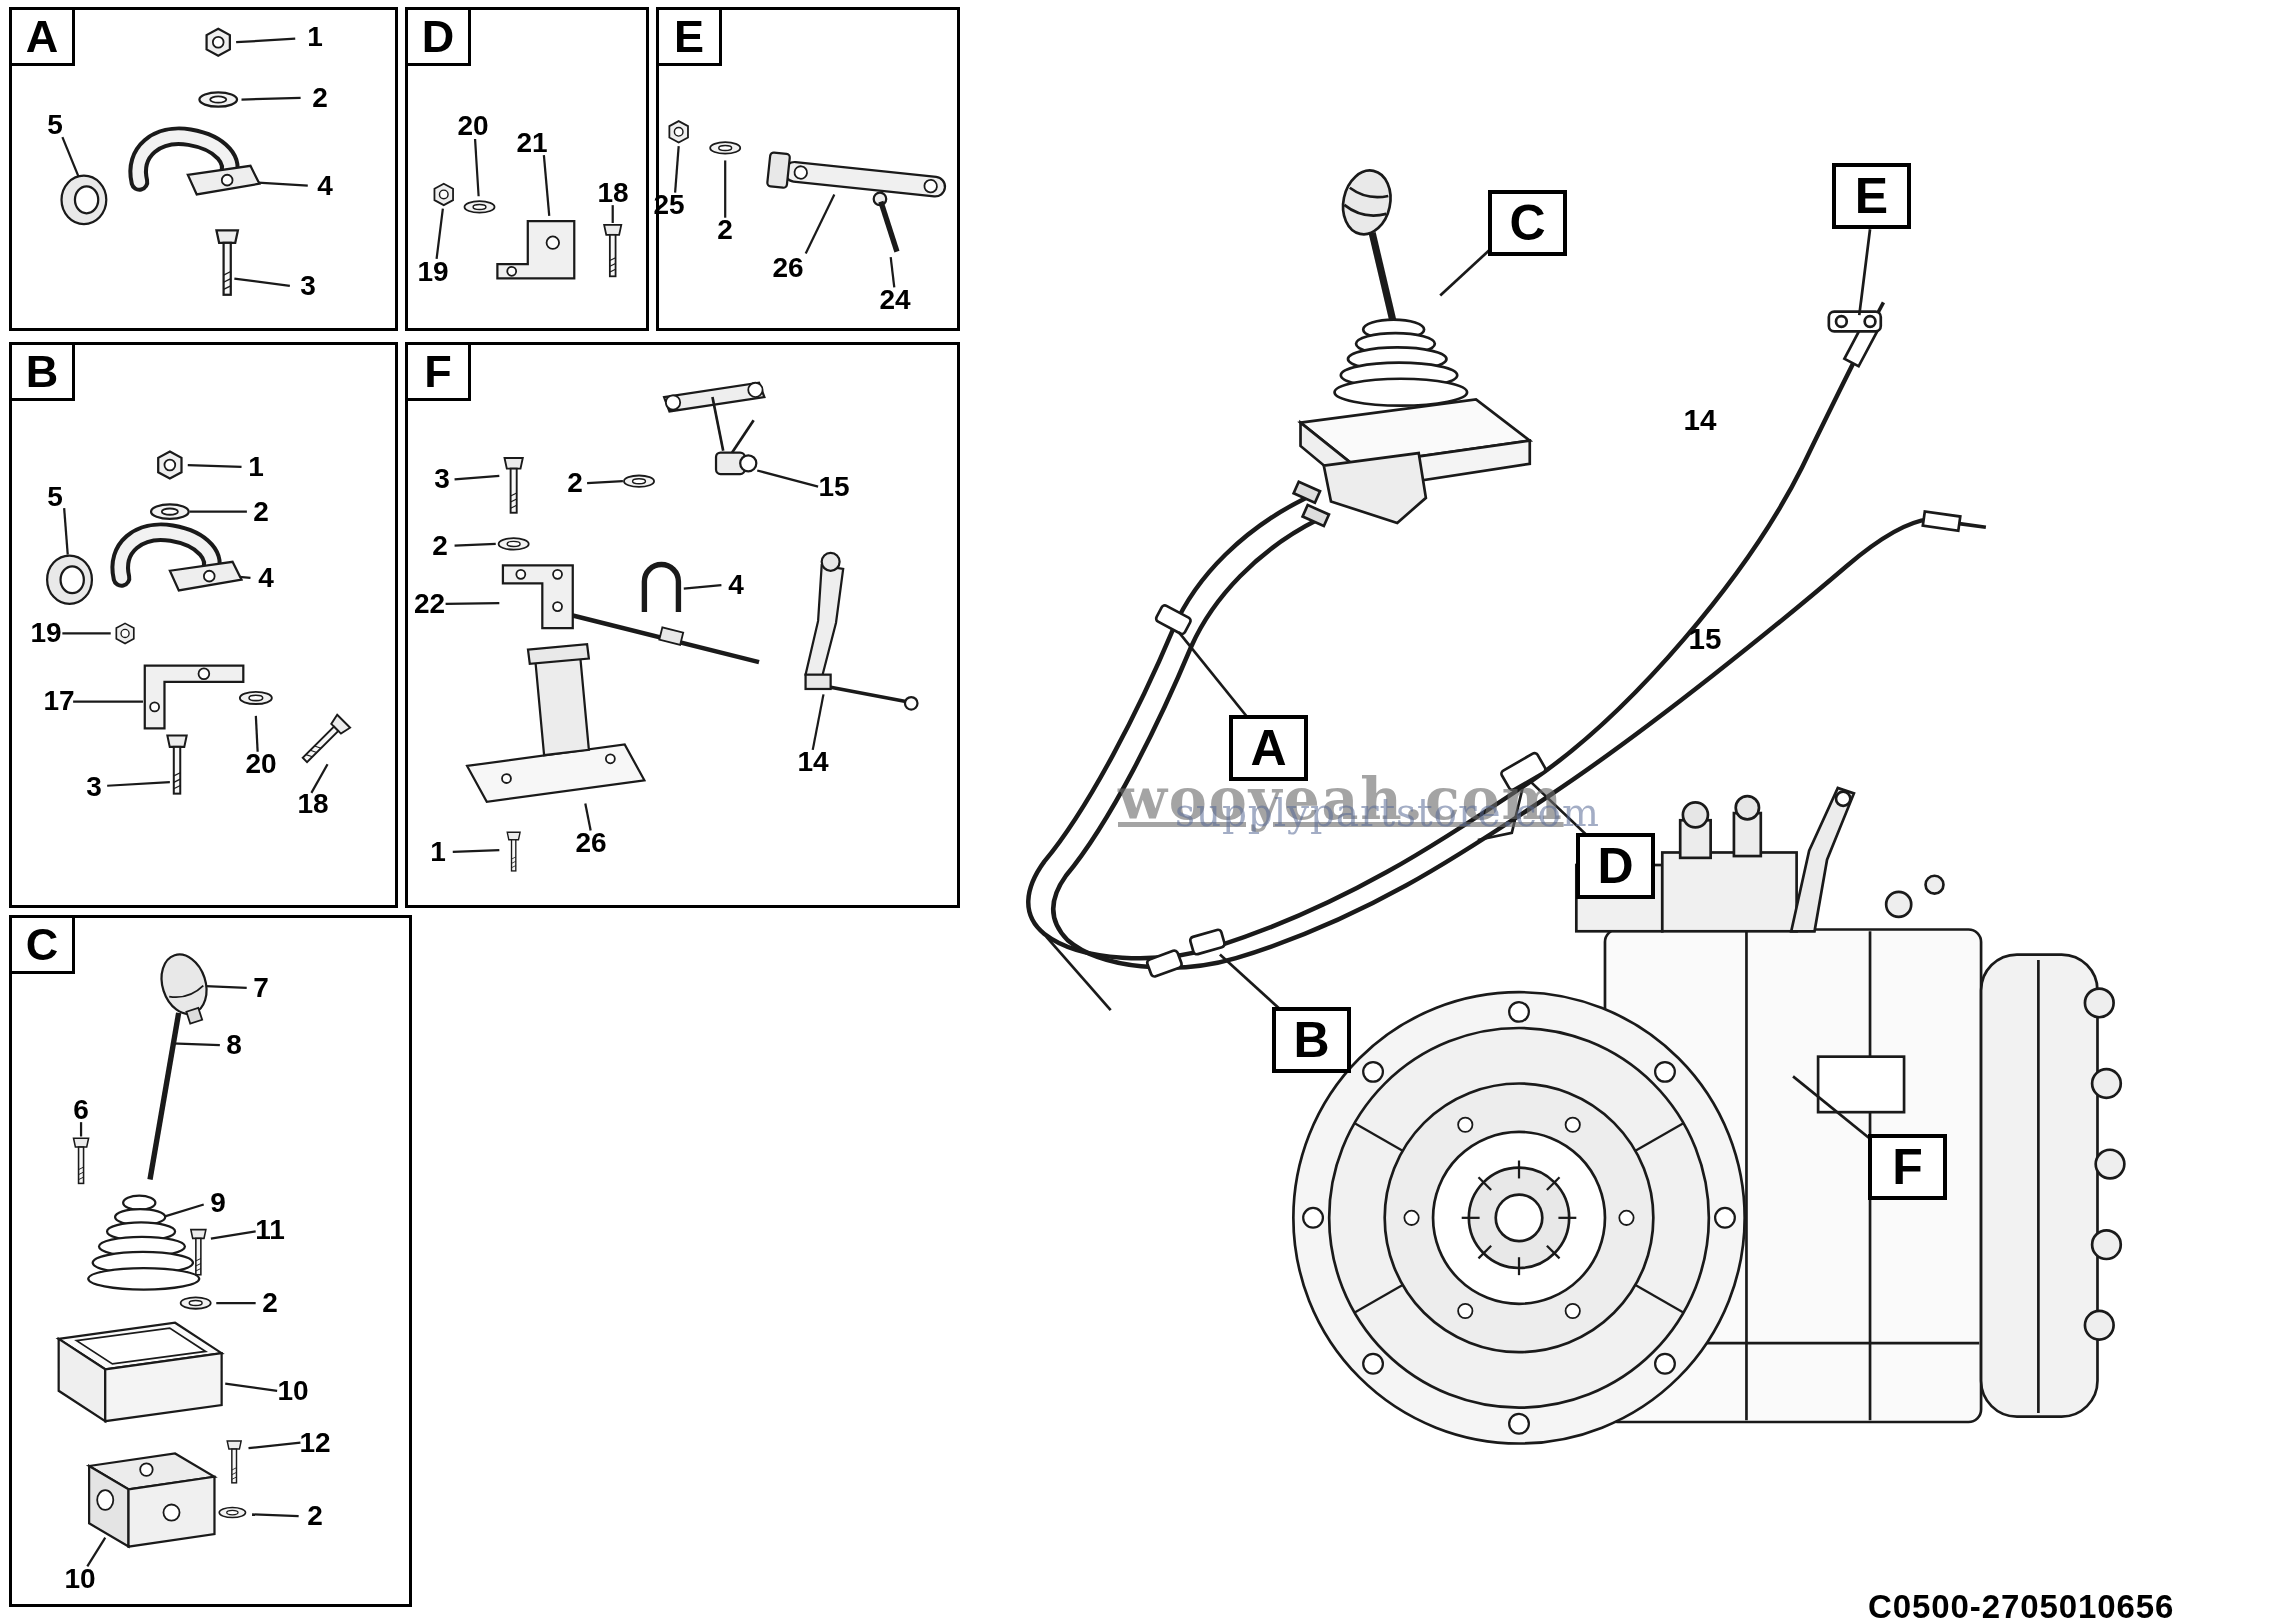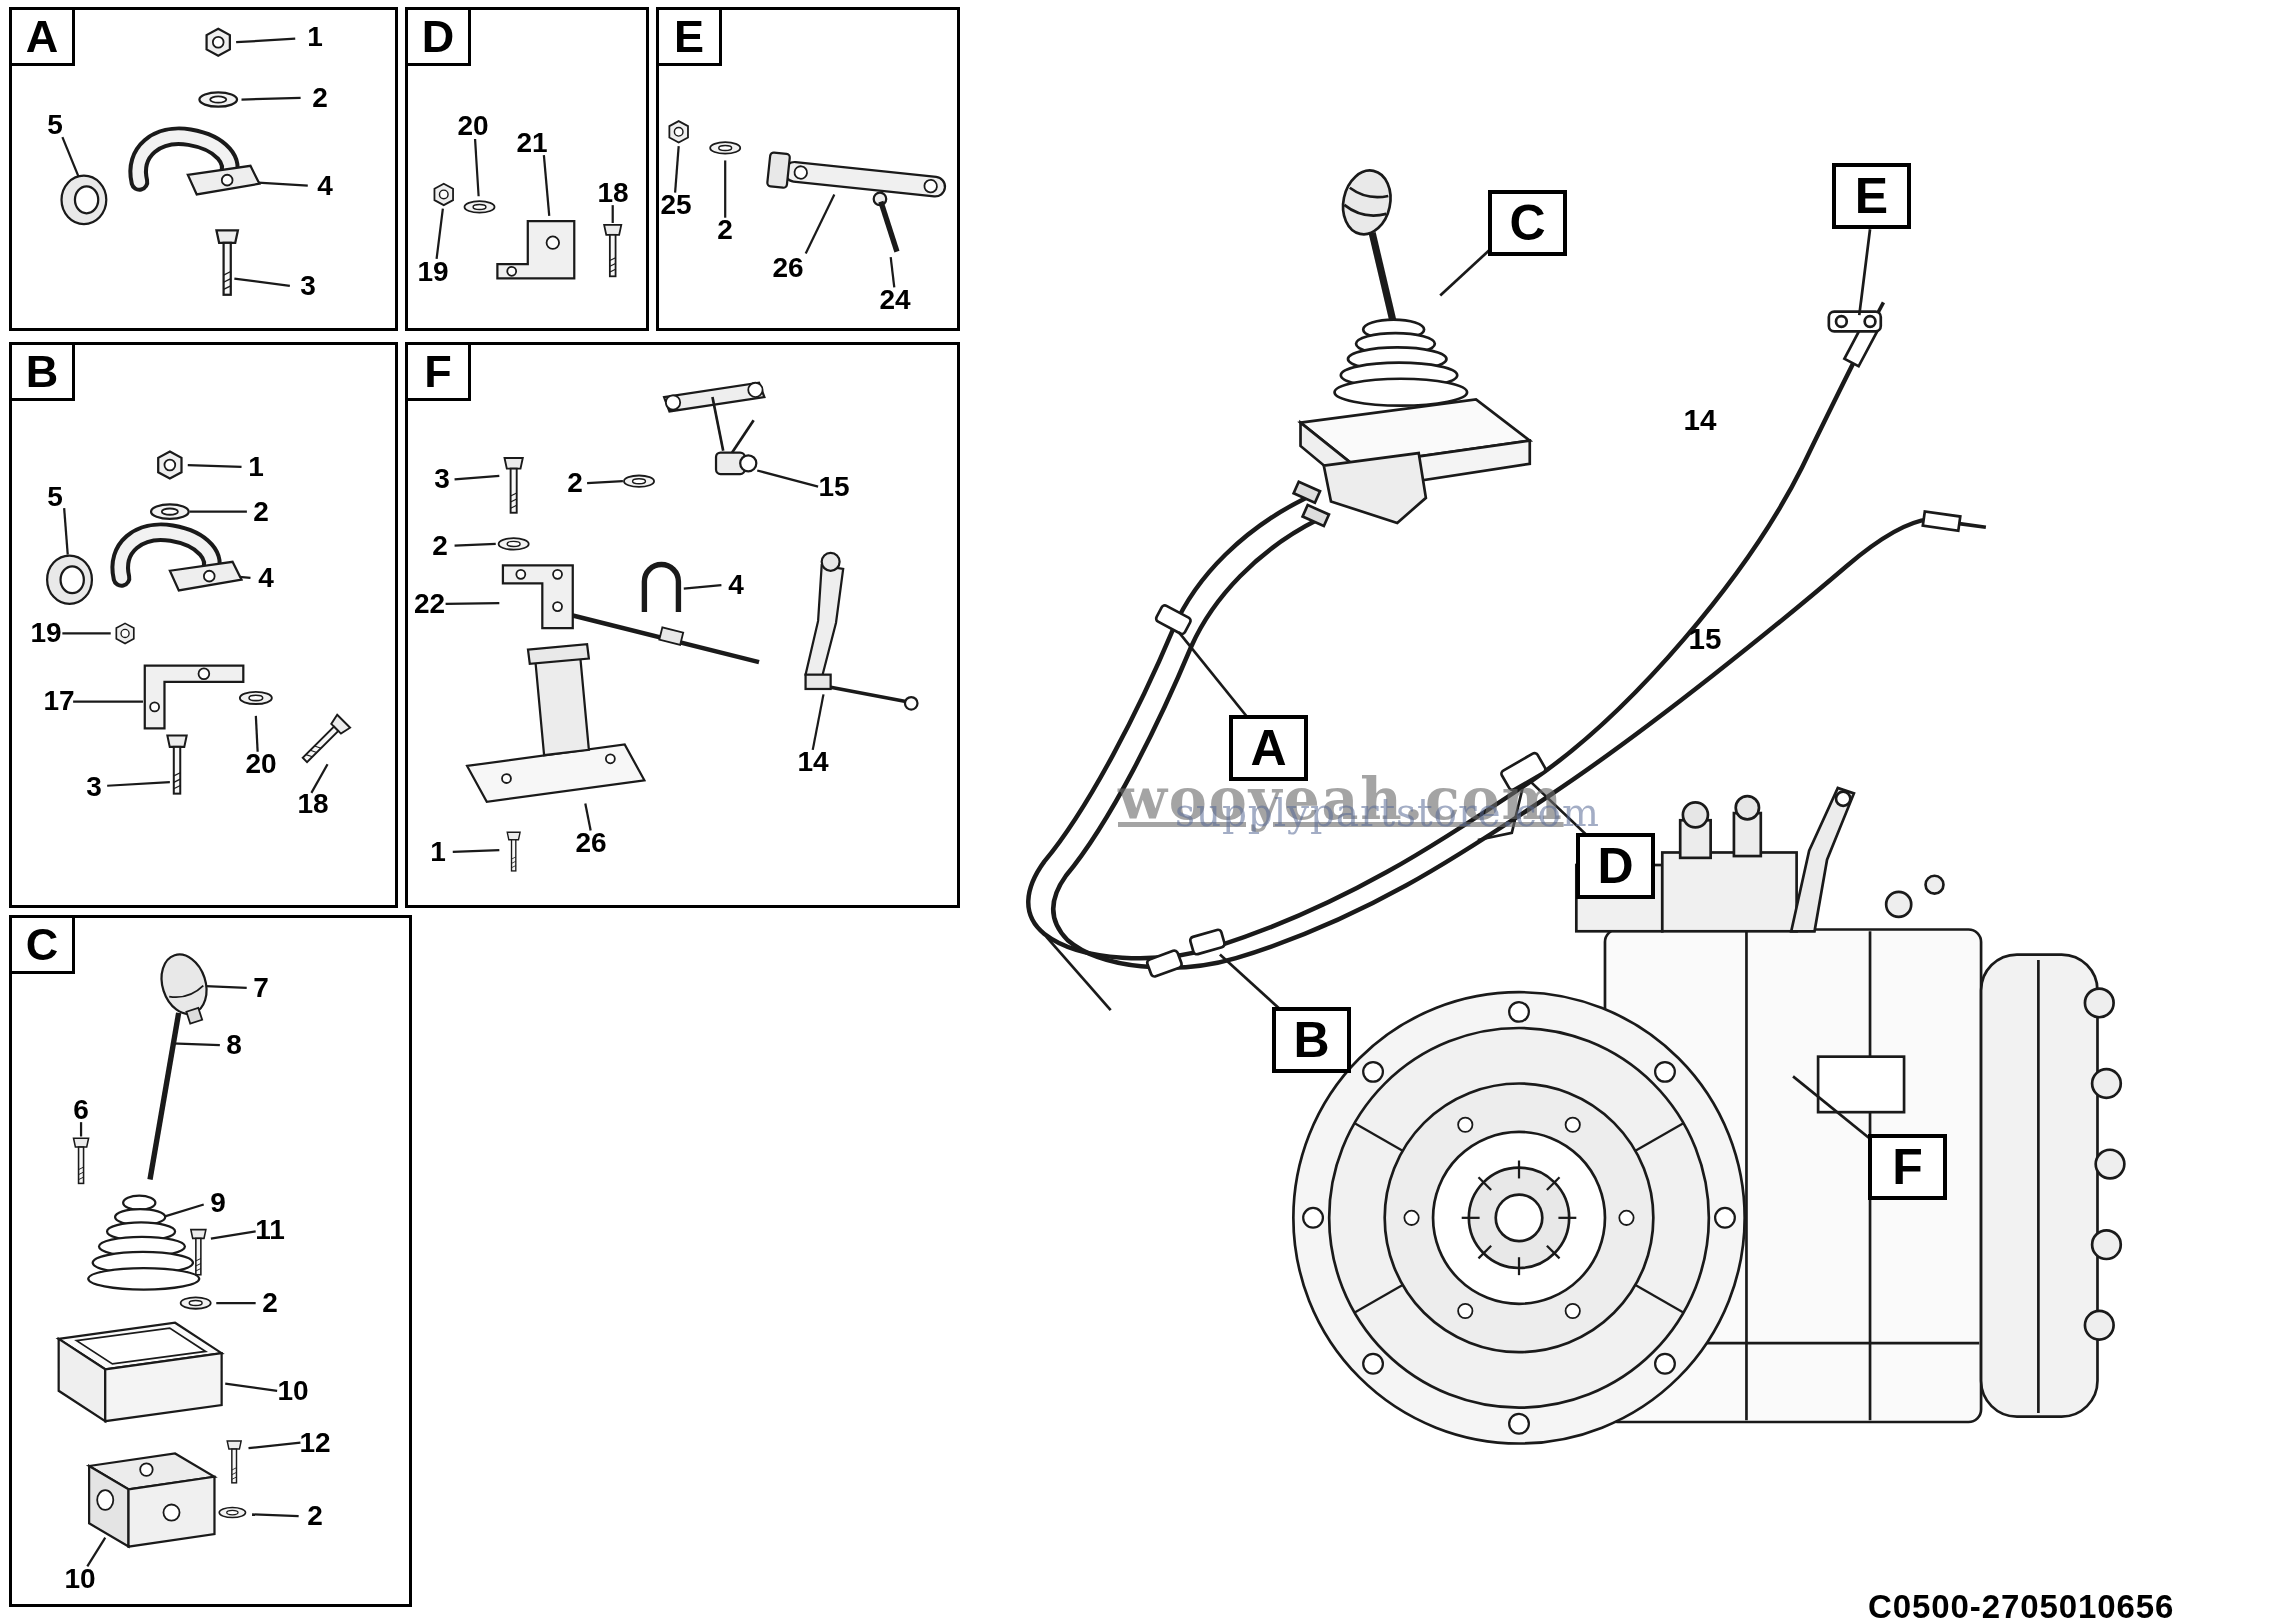--- a/index.html
+++ b/index.html
@@ -271,21 +271,21 @@
       <g transform="rotate(6 230 190)">
         <rect x="140" y="178" width="180" height="22" rx="11" fill="#f0f0f0" stroke="#1a1a1a" stroke-width="2.5"></rect>
         <rect x="122" y="170" width="22" height="38" rx="4" fill="#e8e8e8" stroke="#1a1a1a" stroke-width="2.5"></rect>
         <circle cx="158" cy="189" r="7" fill="#fff" stroke="#1a1a1a" stroke-width="2"></circle>
         <circle cx="304" cy="189" r="7" fill="#fff" stroke="#1a1a1a" stroke-width="2"></circle>
       </g>
       <circle cx="247" cy="211" r="7" fill="#eee" stroke="#1a1a1a" stroke-width="2.5"></circle>
       <line x1="248" y1="214" x2="266" y2="270" stroke="#1a1a1a" stroke-width="6"></line>
     </svg>
     <div class="letterbox">E</div>
-    <div class="num" style="left:17px;  top:195px">25</div>
+    <div class="num" style="left:10px;  top:195px">25</div>
     <div class="num" style="left:66px;  top:220px">2</div>
     <div class="num" style="left:129px; top:258px">26</div>
     <div class="num" style="left:236px; top:290px">24</div>
   </div>
 
   <div class="panel" style="left:9px; top:342px; width:389px; height:566px">
     <svg width="382" height="559" viewBox="0 0 426 624">
       <g stroke="#1a1a1a" stroke-width="2.5">
         <line x1="256" y1="136" x2="196" y2="134"></line>
         <line x1="262" y1="186" x2="198" y2="186"></line>

